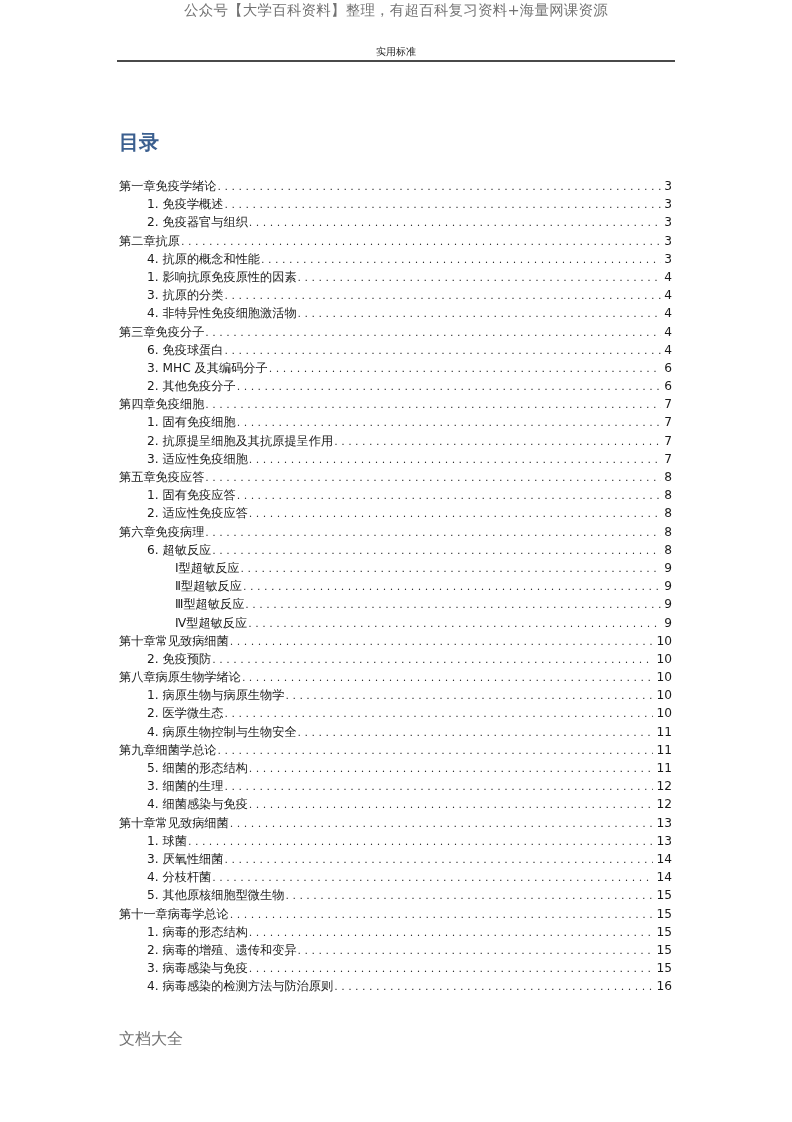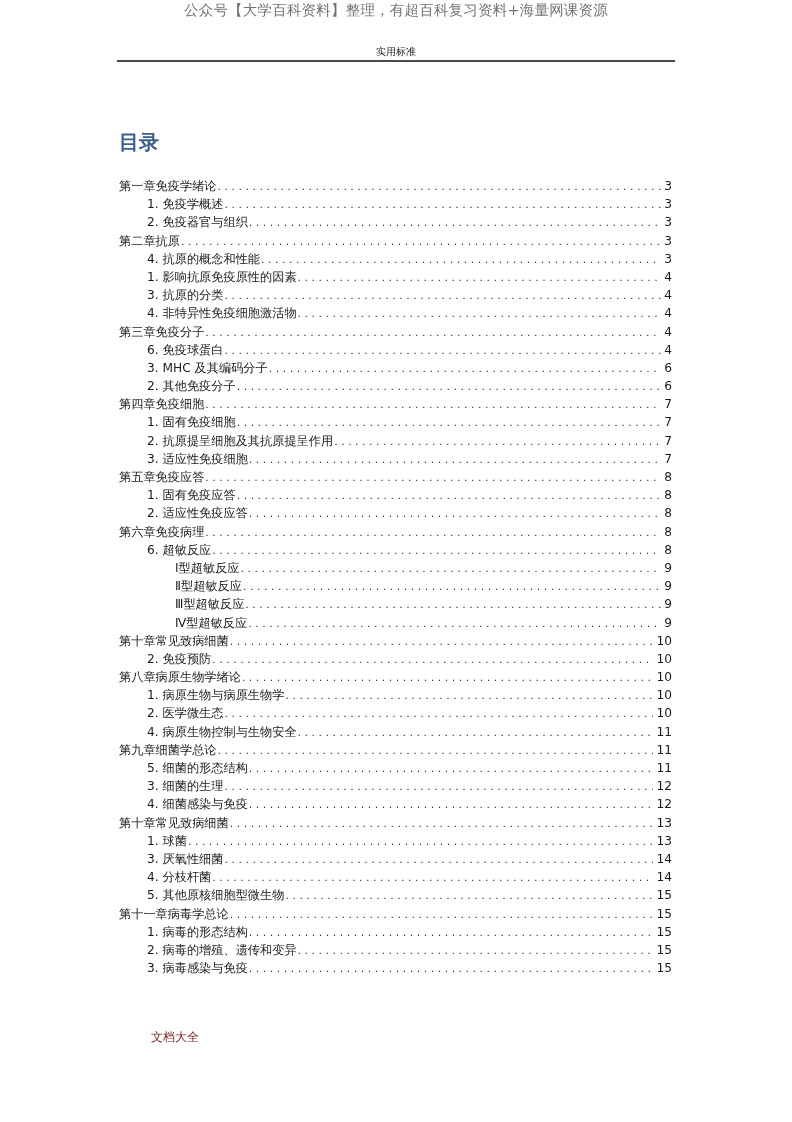--- a/index.html
+++ b/index.html
@@ -43,21 +43,21 @@
       color: #333; letter-spacing: 3.2px; font-size: 11px;
     }
     .toc-leader::before {
       content: ". . . . . . . . . . . . . . . . . . . . . . . . . . . . . . . . . . . . . . . . . . . . . . . . . . . . . . . . . . . . . . . . . . . . . . . . . . . . . . . . . . . . . . . . . . . . . . . . . . . . . . . . . . . . . . . . . . . . . . . . . . . . . . . . . . . .";
       letter-spacing: 0;
     }
     .toc-page { flex: 0 0 auto; min-width: 8px; text-align: right; }
     .footer-text {
       position: absolute; top: 1029px; left: 119px;
       font-family: "DejaVu Serif", "Liberation Serif", serif;
-      font-size: 12px; color: #7f1d1d; margin-left: 32px;
+      font-size: 16px; color: #737373;
     }
   </style>
 </head>
 <body>
 
 <div class="top-banner">公众号【大学百科资料】整理，有超百科复习资料+海量网课资源</div>
 <div class="running-header">实用标准</div>
 <div class="header-rule"></div>
 
 <div class="toc-title">目录</div>
@@ -276,15 +276,20 @@
     <div class="toc-row lvl2">
       <span class="toc-label">2. 病毒的增殖、遗传和变异</span>
       <span class="toc-leader"></span>
       <span class="toc-page">15</span>
     </div>
     <div class="toc-row lvl2">
       <span class="toc-label">3. 病毒感染与免疫</span>
       <span class="toc-leader"></span>
       <span class="toc-page">15</span>
     </div>
+    <div class="toc-row lvl2">
+      <span class="toc-label">4. 病毒感染的检测方法与防治原则</span>
+      <span class="toc-leader"></span>
+      <span class="toc-page">16</span>
+    </div>
   </div>
 
 <div class="footer-text">文档大全</div>
 
 </body></html>

